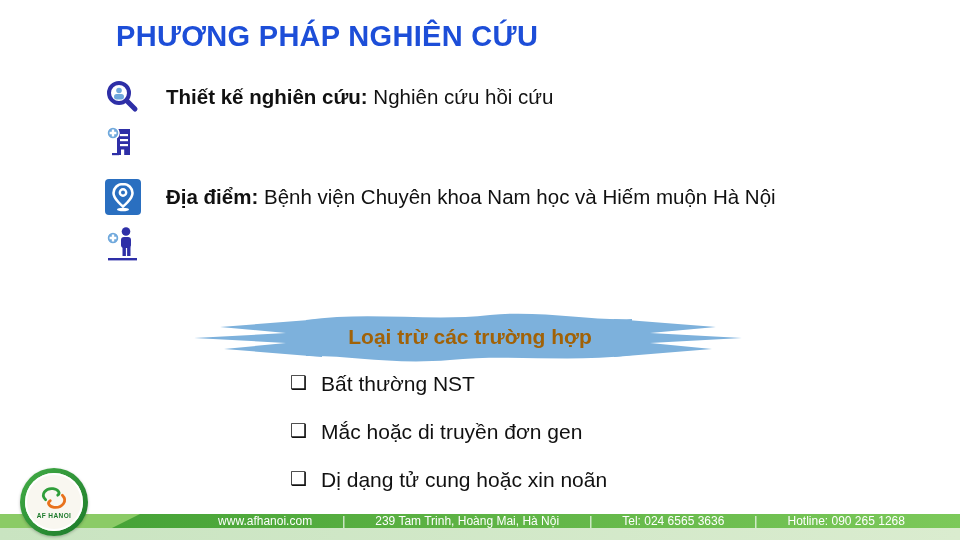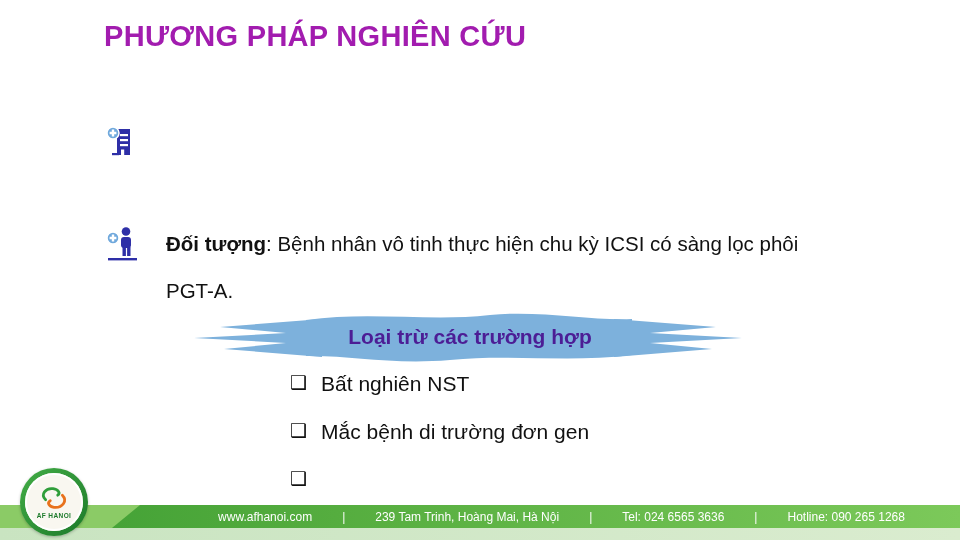--- a/index.html
+++ b/index.html
@@ -1,50 +1,50 @@
 <!DOCTYPE html>
 <html><head>
 <meta charset="utf-8">
 <style>
   html,body{margin:0;padding:0;background:#ffffff;}
   .slide{
     position:relative;width:960px;height:540px;background:#ffffff;overflow:hidden;
     font-family:"Liberation Sans",sans-serif;color:#111;
   }
   .title{
-    position:absolute;left:104px;top:20px;font-size:29px;font-weight:bold;
-    color:#a21caf;letter-spacing:0.3px;
+    position:absolute;left:116px;top:20px;font-size:29px;font-weight:bold;
+    color:#1d4ed8;letter-spacing:0.3px;
   }
   
   .brow{position:absolute;left:104px;display:flex;align-items:center;}
   .brow .ibox{width:44px;min-width:44px;display:flex;justify-content:flex-start;}
   .btext{font-size:20.5px;color:#111;margin-left:18px;white-space:nowrap;}
   .btext b{font-weight:bold;}
   .row1{top:78px;height:38px;}
   .row2{top:122px;height:40px;}
   .row3{top:176px;height:42px;}
   .row4-icon{position:absolute;left:104px;top:224px;}
   .row4-text{
     position:absolute;left:166px;top:220px;width:668px;
     font-size:20.5px;line-height:47px;white-space:normal;
   }
   
   .banner{position:absolute;left:190px;top:310px;width:556px;height:54px;}
   .banner svg{position:absolute;left:0;top:0;}
   .banner-label{
     position:absolute;left:113px;width:334px;top:15px;text-align:center;
-    font-size:21px;font-weight:bold;color:#4c1d95;
+    font-size:21px;font-weight:bold;color:#a16207;
   }
   
   .exclusions{position:absolute;left:290px;top:368px;}
   .ex-item{display:flex;align-items:center;height:31px;margin-bottom:17px;font-size:21px;}
   .ex-marker{font-size:19px;margin-right:14px;color:#111;transform:translateY(-1px);}
   
   .footer-bar{
-    position:absolute;left:0;bottom:12px;width:960px;height:23px;
+    position:absolute;left:0;bottom:12px;width:960px;height:14px;
     background:linear-gradient(90deg,#3e9e33 0%,#55ad3f 35%,#7cc95a 100%);
   }
   .footer-bar-light{
     position:absolute;left:0;top:0;width:140px;height:100%;
     background:#8bcb66;clip-path:polygon(0 0,100% 0,80% 100%,0 100%);
   }
   .footer-text{
     position:absolute;left:175px;right:12px;top:0;bottom:0;
     display:flex;align-items:center;justify-content:center;
     color:#ffffff;font-size:12px;white-space:nowrap;
@@ -67,70 +67,92 @@
   }
   .logo-name{font-size:6.5px;font-weight:bold;color:#1c7a2a;letter-spacing:.4px;margin-top:1px;}
 </style>
 </head>
 <body>
 
 <div class="slide">
 
   <div class="title">PHƯƠNG PHÁP NGHIÊN CỨU</div>
 
+  <div class="brow row1">
+    <span class="ibox">
+      <svg width="36" height="36" viewBox="0 0 36 36">
+        <circle cx="15" cy="14" r="10" fill="none" stroke="#2e2fa7" stroke-width="4"></circle>
+        <line x1="22.5" y1="21.5" x2="31" y2="30" stroke="#2e2fa7" stroke-width="5" stroke-linecap="round"></line>
+        <circle cx="15" cy="11.5" r="2.8" fill="#6fa8dc"></circle>
+        <rect x="10" y="15" width="10" height="5.5" rx="2.7" fill="#6fa8dc"></rect>
+      </svg>
+    </span>
+    <span class="btext"><b>Thiết kế nghiên cứu:</b><span> Nghiên cứu hồi cứu</span></span>
+  </div>
 
   <div class="brow row2">
     <span class="ibox">
       <svg width="36" height="36" viewBox="0 0 36 36">
         <rect x="13" y="5" width="13" height="26" fill="#2e2fa7"></rect>
         <rect x="16" y="10" width="8" height="2.2" fill="#fff"></rect>
         <rect x="16" y="15" width="8" height="2.2" fill="#fff"></rect>
         <rect x="16" y="20" width="8" height="2.2" fill="#fff"></rect>
         <rect x="17" y="25.5" width="3.2" height="5.5" fill="#fff"></rect>
         <rect x="8" y="29" width="7" height="2.2" fill="#2e2fa7"></rect>
         <circle cx="9" cy="9" r="6" fill="#6fa8dc" stroke="#fff" stroke-width="1.5"></circle>
         <path d="M9 5.6 v6.8 M5.6 9 h6.8" stroke="#fff" stroke-width="2.4"></path>
       </svg>
     </span>
   </div>
 
+  <div class="brow row3">
+    <span class="ibox">
+      <svg width="38" height="38" viewBox="0 0 38 38">
+        <rect x="1" y="1" width="36" height="36" rx="4" fill="#2a6fc0"></rect>
+        <path d="M19 6 C13.4 6 9.5 10.2 9.5 15 C9.5 21 19 28.5 19 28.5 C19 28.5 28.5 21 28.5 15 C28.5 10.2 24.6 6 19 6 Z" fill="none" stroke="#fff" stroke-width="2.6"></path>
+        <circle cx="19" cy="14.5" r="3.2" fill="none" stroke="#fff" stroke-width="2.4"></circle>
+        <ellipse cx="19" cy="31.5" rx="6" ry="1.8" fill="#fff"></ellipse>
+      </svg>
+    </span>
+    <span class="btext"><b>Địa điểm:</b><span> Bệnh viện Chuyên khoa Nam học và Hiếm muộn Hà Nội</span></span>
+  </div>
 
   <div class="row4-icon">
     <svg width="36" height="38" viewBox="0 0 36 38">
       <circle cx="22" cy="7.5" r="4.3" fill="#2e2fa7"></circle>
       <rect x="17" y="13" width="10" height="11" rx="3" fill="#2e2fa7"></rect>
       <rect x="18.5" y="23" width="3.4" height="9" fill="#2e2fa7"></rect>
       <rect x="23.1" y="23" width="3.4" height="9" fill="#2e2fa7"></rect>
       <circle cx="9" cy="14" r="6" fill="#6fa8dc" stroke="#fff" stroke-width="1.5"></circle>
       <path d="M9 10.6 v6.8 M5.6 14 h6.8" stroke="#fff" stroke-width="2.4"></path>
       <rect x="4" y="34" width="29" height="2.4" fill="#2e2fa7"></rect>
     </svg>
   </div>
-  <div class="row4-text"><b>Đối tượng</b><span>: Bệnh nhân vô tinh thực hiện chu kỳ ICSI có sàng lọc phôi PGT-A.</span></div>
 
   <div class="banner">
     <svg width="556" height="54" viewBox="0 0 556 54">
       <polygon points="132,9 30,17 96,23 4,28 96,33 34,39 132,47" fill="#7db1dc"></polygon>
       <polygon points="424,9 526,17 460,23 552,28 460,33 522,39 424,47" fill="#7db1dc"></polygon>
       <path d="M116,10 C180,1 240,12 300,5 C350,0 402,11 442,9 L442,45 C380,53 320,44 260,50 C200,55 160,45 116,46 Z" fill="#7db1dc"></path>
     </svg>
     <div class="banner-label">Loại trừ các trường hợp</div>
   </div>
 
   <div class="exclusions">
     <div class="ex-item">
       <span class="ex-marker">❑</span>
-      <span>Bất nghiên NST</span>
+      <span>Bất thường NST</span>
     </div>
     <div class="ex-item">
       <span class="ex-marker">❑</span>
-      <span>Mắc bệnh di trường đơn gen</span>
+      <span>Mắc hoặc di truyền đơn gen</span>
     </div>
     <div class="ex-item">
       <span class="ex-marker">❑</span>
+      <span>Dị dạng tử cung hoặc xin noãn</span>
     </div>
   </div>
 
   <div class="footer-bar">
     <div class="footer-bar-light"></div>
     <div class="footer-text">
       <span>www.afhanoi.com</span>
       <span class="footer-sep">|</span>
       <span>239 Tam Trinh, Hoàng Mai, Hà Nội</span>
       <span class="footer-sep">|</span>

